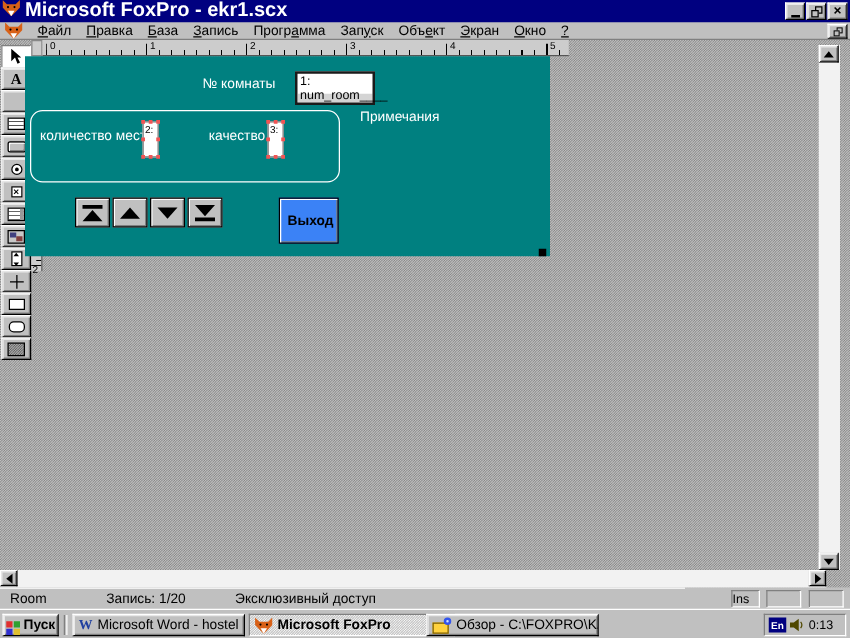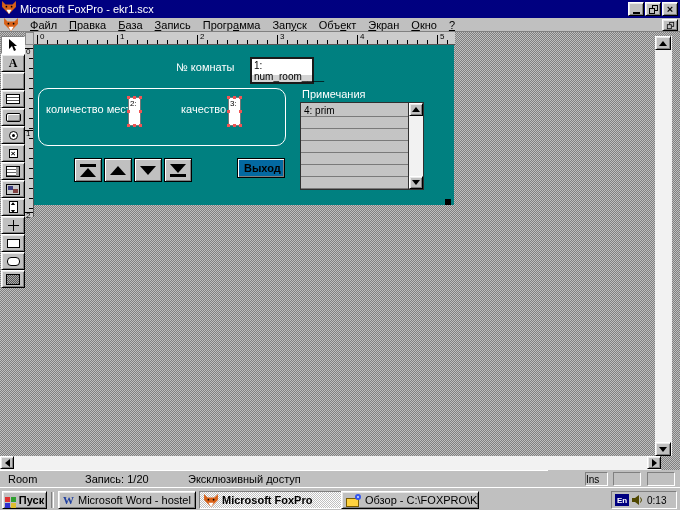--- a/index.html
+++ b/index.html
@@ -9,21 +9,21 @@
     linear-gradient(45deg,#808080 25%,transparent 25%,transparent 75%,#808080 75%),
     linear-gradient(45deg,#808080 25%,transparent 25%,transparent 75%,#808080 75%);
     background-size:2px 2px;background-position:0 0,1px 1px;}
   .raised{background:#c0c0c0;border:1px solid;border-color:#fff #000 #000 #fff;
     box-shadow:inset 1px 1px 0 #e8e8e8,inset -1px -1px 0 #808080;}
   .sunken{background:#c0c0c0;border:1px solid;border-color:#808080 #fff #fff #808080;}
 
   
   .titlebar{position:absolute;left:0;top:0;width:680px;height:18px;background:#000080;
     display:flex;align-items:center;padding:0 2px;}
-  .titlebar .title{color:#fff;font-size:11px;font-weight:normal;margin-left:4px;flex:1;}
+  .titlebar .title{color:#fff;font-size:16px;font-weight:bold;margin-left:4px;flex:1;}
   .tb-btn{width:16px;height:14px;margin-left:1px;display:flex;align-items:center;justify-content:center;}
   .mg{width:7px;height:2px;background:#000;margin-top:7px;}
   .rg{position:relative;width:9px;height:9px;display:inline-block;}
   .rg i{position:absolute;border:1px solid #000;background:#c0c0c0;}
   .rg .rg-b{left:3px;top:0;width:6px;height:6px;}
   .rg .rg-f{left:0;top:3px;width:6px;height:6px;}
   .xg{font-size:11px;font-weight:bold;color:#000;line-height:10px;}
 
   
   .menubar{position:absolute;left:0;top:18px;width:680px;height:14px;background:#c0c0c0;
@@ -78,37 +78,37 @@
   .rn{position:absolute;top:0;font-size:8px;color:#000;}
   #v-ruler{position:absolute;left:25px;top:13px;width:9px;height:172px;background:#cccccc;
     border-right:1px solid #555;
     background-image:
       repeating-linear-gradient(to bottom,#000 0 1px,transparent 1px 82px),
       repeating-linear-gradient(to bottom,#000 0 1px,transparent 1px 10px);
     background-size:9px 100%,4px 100%;background-position:right 3px,right 3px;background-repeat:no-repeat,no-repeat;}
   .rnv{position:absolute;left:1px;font-size:8px;color:#000;}
 
   
-  .form-canvas{position:absolute;left:34px;top:13px;width:420px;height:160px;background:#008080;}
+  .form-canvas{position:absolute;left:20px;top:13px;width:420px;height:160px;background:#008080;}
   .flabel{position:absolute;color:#fff;font-size:11px;white-space:nowrap;}
   .room-field{position:absolute;left:216px;top:12px;width:64px;height:27px;background:#fff;
     border:2px solid #1a1a1a;box-shadow:inset 0 -7px 0 #d4d4d4;font-size:10px;color:#000;padding:1px 2px;}
   .groupbox{position:absolute;left:4px;top:43px;width:248px;height:58px;border:1px solid #fff;border-radius:10px;}
   .spinner{position:absolute;width:13px;height:29px;background:#fff;border:1px solid #777;
     font-size:8px;color:#000;padding:1px;}
   .hd{position:absolute;width:3px;height:3px;background:#f25454;}
   .hd-tl{left:-2px;top:-2px}.hd-t{left:50%;margin-left:-2px;top:-2px}.hd-tr{right:-2px;top:-2px}
   .hd-l{left:-2px;top:50%;margin-top:-2px}.hd-r{right:-2px;top:50%;margin-top:-2px}
   .hd-bl{left:-2px;bottom:-2px}.hd-b{left:50%;margin-left:-2px;bottom:-2px}.hd-br{right:-2px;bottom:-2px}
   .navbtn{position:absolute;top:113px;width:28px;height:24px;display:flex;align-items:center;justify-content:center;}
   .navicon{display:flex;flex-direction:column;align-items:center;gap:1px;}
   .tri-up{width:0;height:0;border-left:8px solid transparent;border-right:8px solid transparent;border-bottom:9px solid #000;}
   .tri-down{width:0;height:0;border-left:8px solid transparent;border-right:8px solid transparent;border-top:9px solid #000;}
   .bar{width:16px;height:3px;background:#000;}
-  .exit-btn{position:absolute;left:203px;top:113px;width:48px;height:20px;background:#0369a1;
+  .exit-btn{position:absolute;left:203px;top:113px;width:48px;height:37px;background:#3b82f6;
     border:1px solid #000;box-shadow:inset 1px 1px 0 #fff,inset -1px -1px 0 #808080;
     font-size:11px;font-weight:bold;color:#000;font-family:"Liberation Sans",sans-serif;}
   .editregion{position:absolute;left:266px;top:57px;width:124px;height:88px;background:#c4c4c4;
     border:1px solid #303030;
     background-image:repeating-linear-gradient(to bottom,transparent 0 11px,#7a7a7a 11px 12px);
     background-position:0 2px;}
   .ertext{position:absolute;left:3px;top:2px;font-size:10px;color:#000;}
   .er-sb{position:absolute;right:0px;top:0px;bottom:0px;width:15px;background:#f2f2f2;border-left:1px solid #303030;}
   .sb-btn{position:absolute;left:0;width:14px;height:13px;display:flex;align-items:center;justify-content:center;}
   .t-up-s{width:0;height:0;border:4px solid transparent;border-bottom:5px solid #000;margin-top:-4px;}
@@ -315,31 +315,20 @@
     <div class="groupbox"></div>
     <span class="flabel" style="left:12px;top:58px">количество мест</span>
     <div class="spinner selected" style="left:94px;top:52px"><span>2:</span><i class="hd hd-tl"></i><i class="hd hd-t"></i><i class="hd hd-tr"></i><i class="hd hd-l"></i><i class="hd hd-r"></i><i class="hd hd-bl"></i><i class="hd hd-b"></i><i class="hd hd-br"></i></div>
     <span class="flabel" style="left:147px;top:58px">качество</span>
     <div class="spinner selected" style="left:194px;top:52px"><span>3:</span><i class="hd hd-tl"></i><i class="hd hd-t"></i><i class="hd hd-tr"></i><i class="hd hd-l"></i><i class="hd hd-r"></i><i class="hd hd-bl"></i><i class="hd hd-b"></i><i class="hd hd-br"></i></div>
 
     <div id="nav-row"></div>
     <button class="exit-btn">Выход</button>
 
     <span class="flabel" style="left:268px;top:43px">Примечания</span>
-    <div class="editregion">
-      <span class="ertext">4: prim</span>
-      <div class="er-sb">
-        <div class="sb-btn raised" style="top:0">
-            <i class="t-up-s"></i>
-          </div>
-        <div class="sb-btn raised" style="bottom:0">
-            <i class="t-down-s"></i>
-          </div>
-      </div>
-    </div>
 
     <div class="resize-handle dither" style="background-color:#000;background-image:none"></div>
   <div class="navbtn" style="left: 40px; border: 1px solid rgb(0, 0, 0); box-shadow: rgb(255, 255, 255) 1px 1px 0px inset, rgb(128, 128, 128) -1px -1px 0px inset; background: rgb(192, 192, 192);">
         <span class="navicon">
           <i class="bar"></i>
           <i class="tri-up"></i>
         </span>
       </div>
       <div class="navbtn" style="left: 70px; border: 1px solid rgb(0, 0, 0); box-shadow: rgb(255, 255, 255) 1px 1px 0px inset, rgb(128, 128, 128) -1px -1px 0px inset; background: rgb(192, 192, 192);">
         <span class="navicon">

